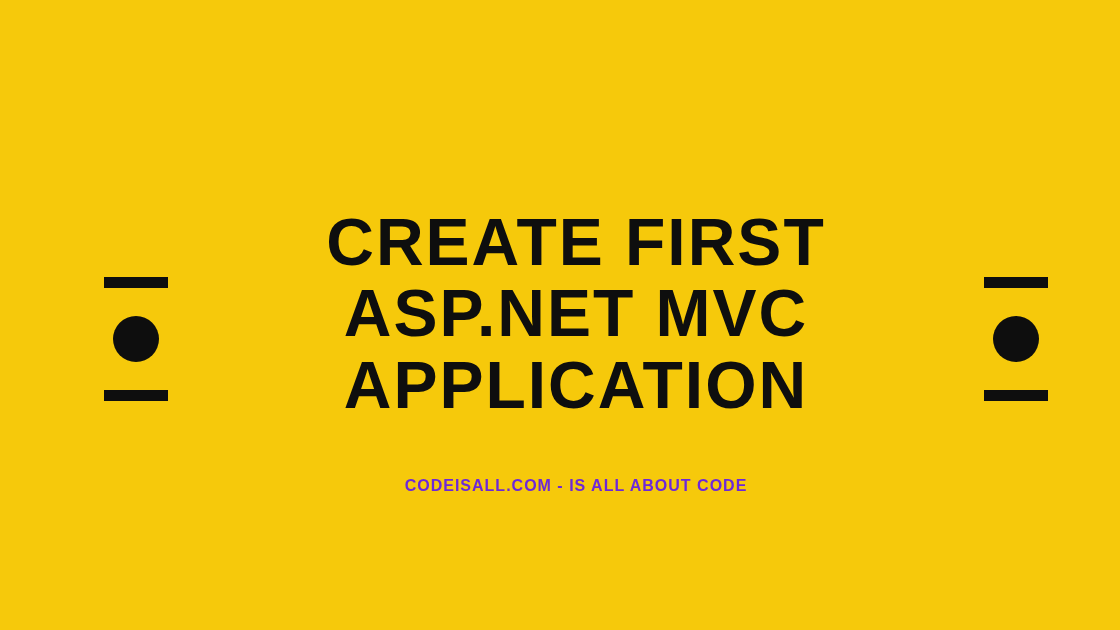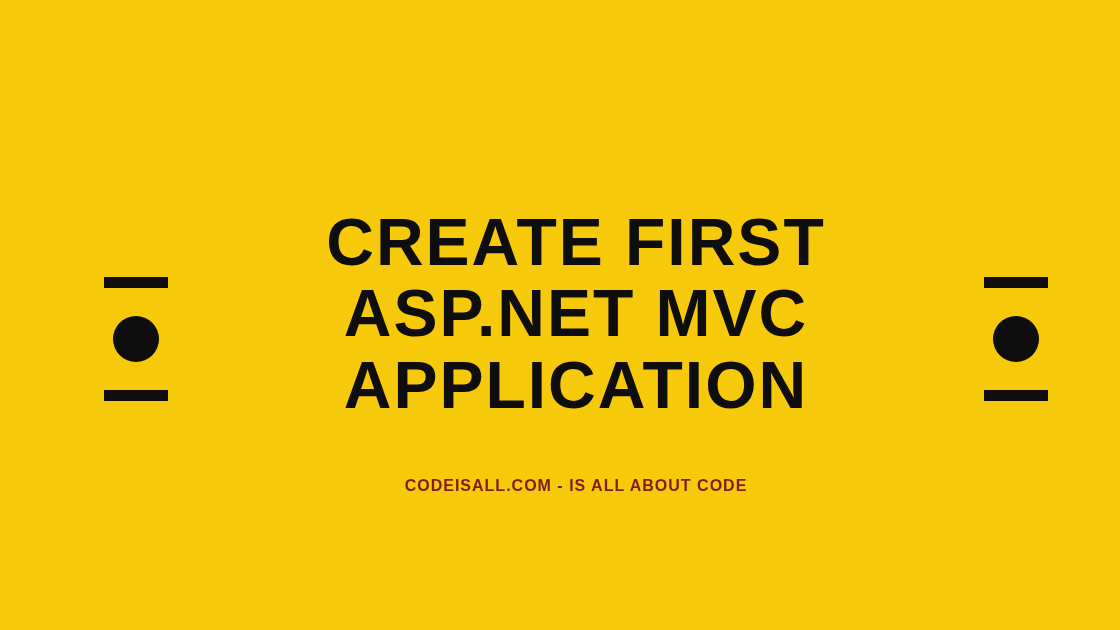--- a/index.html
+++ b/index.html
@@ -25,21 +25,21 @@
     .title {
       color: #0e0e0e;
       font-size: 66px;
       font-weight: 900;
       letter-spacing: 2px;
       line-height: 1.08;
       text-transform: uppercase;
       font-family: Impact, 'Arial Black', sans-serif;
     }
     .subtitle {
-      color: #7f1d1d;
+      color: #6d28d9;
       font-size: 16px;
       font-weight: 900;
       letter-spacing: 1px;
       text-transform: uppercase;
       margin-top: 56px;
       font-family: 'Arial Black', Arial, sans-serif;
     }
     .decoration {
       position: absolute;
       display: flex;

